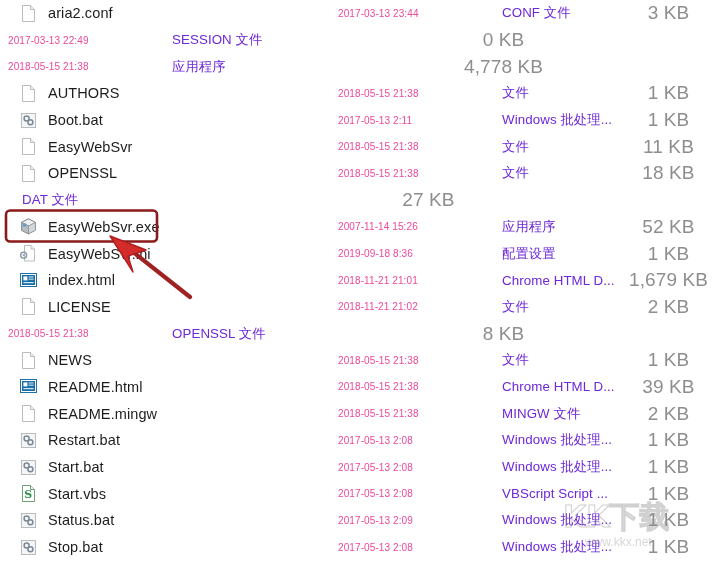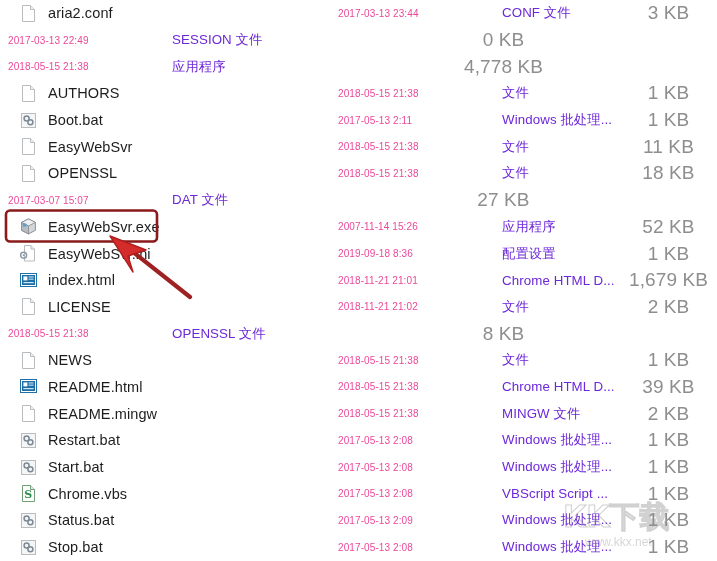--- a/index.html
+++ b/index.html
@@ -200,21 +200,20 @@
             <path d="M10.5 0.5v4h4" fill="#eef0f1" stroke="#b9bcbf" stroke-width="1"></path>
           </svg>
         </span>
         <span class="fname">OPENSSL</span>
       </div>
       <div class="cell-date">2018-05-15 21:38</div>
       <div class="cell-type">文件</div>
       <div class="cell-size">18 KB</div>
     </div>
     <div class="row">
-      <div class="cell-date">2017-03-07 15:07</div>
       <div class="cell-type">DAT 文件</div>
       <div class="cell-size">27 KB</div>
     </div>
     <div class="row">
       <div class="cell-name">
         <span class="icon">
           <svg width="17" height="17" viewBox="0 0 17 17">
             <polygon points="8.5,0.9 15.4,4.4 15.4,12.3 8.5,15.9 1.6,12.3 1.6,4.4" fill="#d3d7da" stroke="#8a9197" stroke-width="1"></polygon>
             <polygon points="8.5,0.9 15.4,4.4 8.5,8.0 1.6,4.4" fill="#eef0f2" stroke="#8a9197" stroke-width="0.9"></polygon>
             <polygon points="1.6,4.4 8.5,8.0 8.5,15.9 1.6,12.3" fill="#b7bdc2" stroke="#8a9197" stroke-width="0.9"></polygon>
@@ -360,21 +359,21 @@
     </div>
     <div class="row">
       <div class="cell-name">
         <span class="icon">
           <svg width="17" height="17" viewBox="0 0 17 17">
             <path d="M2.5 0.5h8l4 4v12h-12z" fill="#ffffff" stroke="#6f9f72" stroke-width="1"></path>
             <path d="M10.5 0.5v4h4" fill="#e7f2e7" stroke="#6f9f72" stroke-width="1"></path>
             <text x="8.2" y="13" font-family="DejaVu Serif, serif" font-size="11" font-weight="bold" fill="#2f8f4e" text-anchor="middle">S</text>
           </svg>
         </span>
-        <span class="fname">Chrome.vbs</span>
+        <span class="fname">Start.vbs</span>
       </div>
       <div class="cell-date">2017-05-13 2:08</div>
       <div class="cell-type">VBScript Script ...</div>
       <div class="cell-size">1 KB</div>
     </div>
     <div class="row">
       <div class="cell-name">
         <span class="icon">
           <svg width="17" height="17" viewBox="0 0 17 17">
             <rect x="1.5" y="1.5" width="14" height="14" fill="#f4f5f6" stroke="#b9bcbf" stroke-width="1"></rect>

